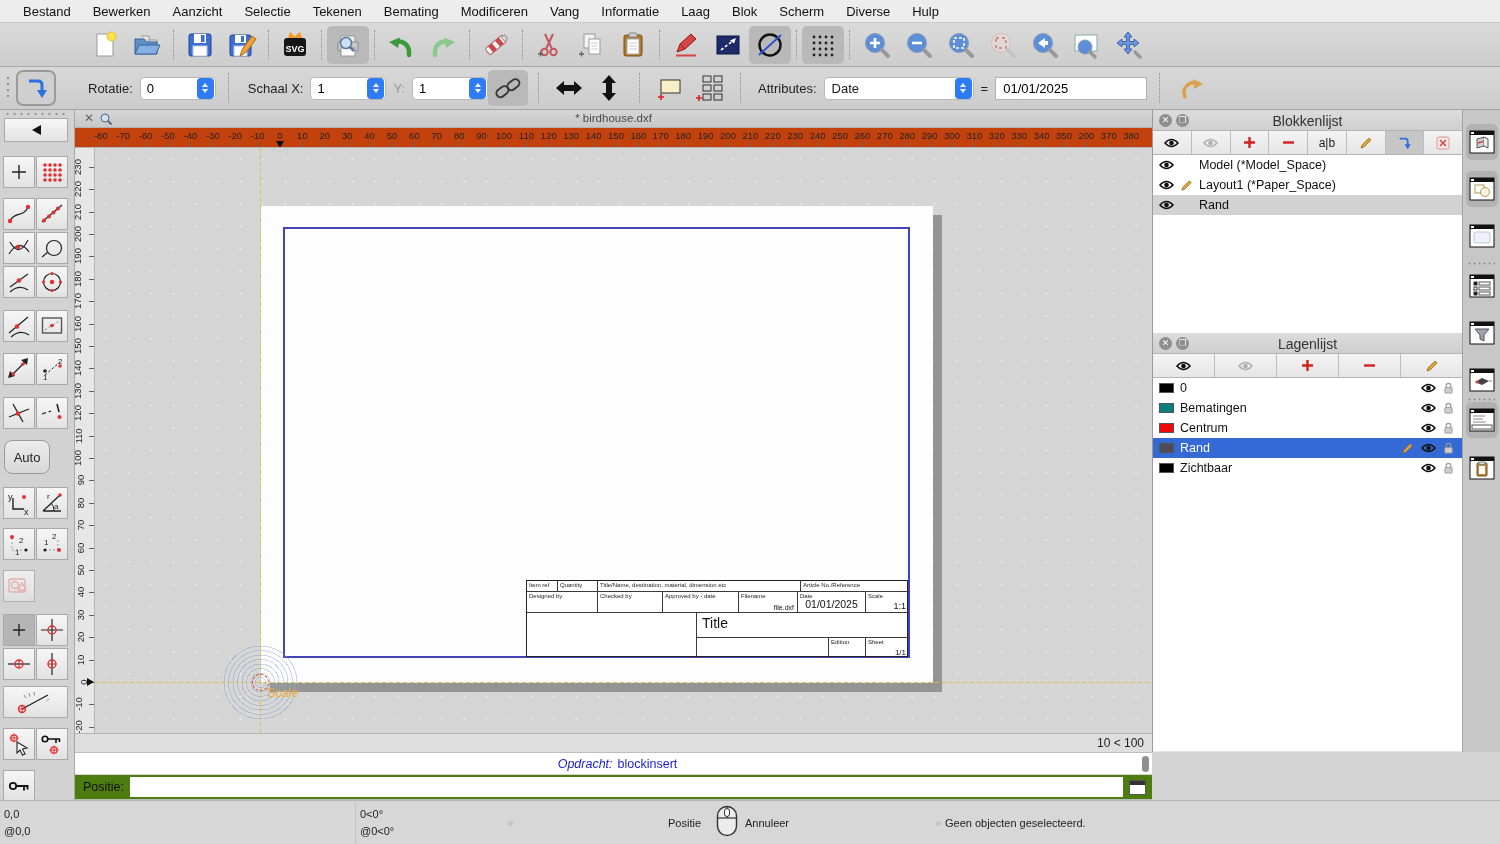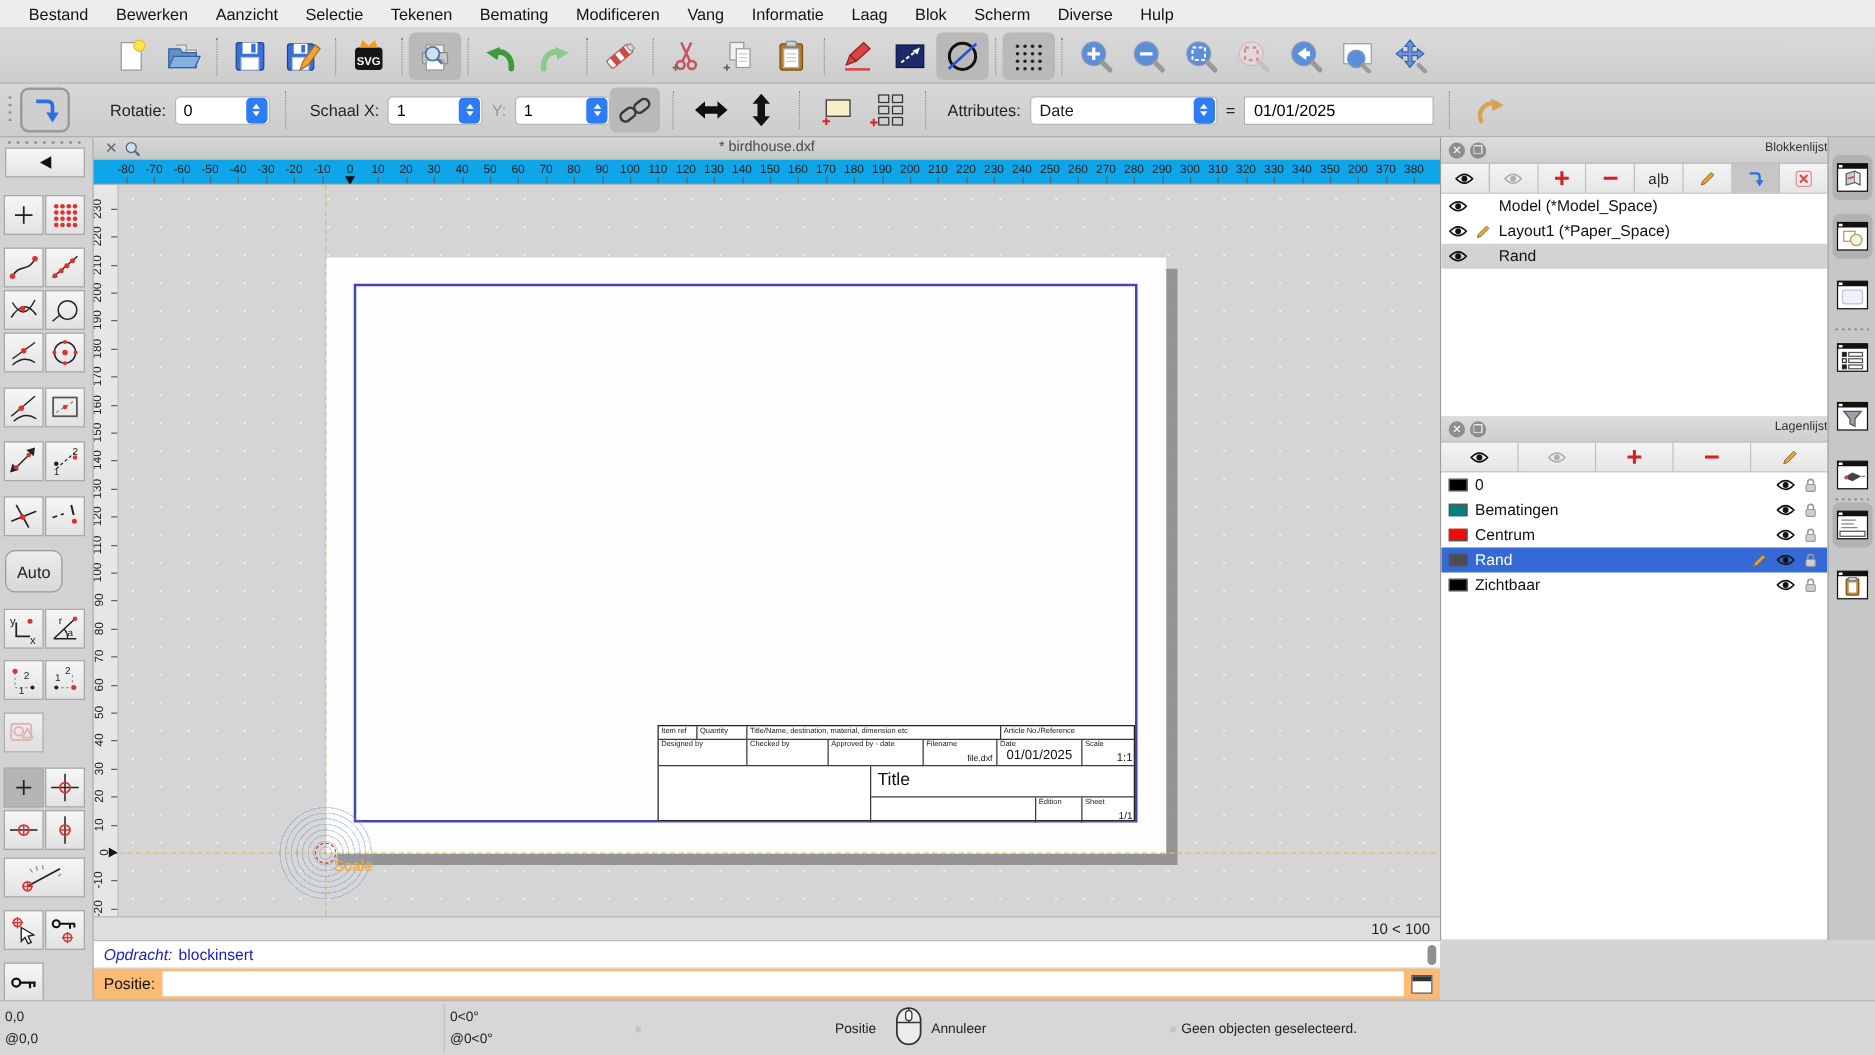--- a/index.html
+++ b/index.html
@@ -63,21 +63,21 @@
   .auto-btn { position:absolute; left:4px; top:330px; width:46px; height:34px; border:1px solid #9a9a9a;
               border-radius:8px; background:linear-gradient(#ececec,#d8d8d8); font-size:13px; color:#222;
               display:flex; align-items:center; justify-content:center; }
 
   
   .tabbar { position:absolute; left:75px; top:110px; width:1077px; height:18px;
             background:linear-gradient(#d6d6d6,#c8c8c8); border-bottom:1px solid #b2b2b2; }
   .tab-close { position:absolute; left:8px; top:3px; width:12px; height:12px; font-size:12px; line-height:11px;
                color:#666; text-align:center; }
   .tab-title { position:absolute; left:0; right:0; top:2px; text-align:center; font-size:11.5px; color:#4a4a4a; }
-  .hruler { position:absolute; left:75px; top:128px; width:1077px; height:20px; background:#0ea5e9;
+  .hruler { position:absolute; left:75px; top:128px; width:1077px; height:20px; background:#c2410c;
             border-bottom:1px solid #b5b5b5; overflow:hidden; }
   .htick { position:absolute; bottom:0; width:1px; }
   .htick i { position:absolute; bottom:0; left:0; width:1px; height:5px; background:#606060; }
   .htick span { position:absolute; bottom:6px; left:0; transform:translateX(-50%); font-size:9.5px; color:#222; white-space:nowrap; }
   .hzero { position:absolute; bottom:-1px; width:0; height:0; border-left:4px solid transparent;
            border-right:4px solid transparent; border-top:7px solid #111; transform:translateX(-4px); }
   .vruler { position:absolute; left:75px; top:148px; width:20px; height:585px; background:#e6e6e6;
             border-right:1px solid #b5b5b5; overflow:hidden; }
   .vtick { position:absolute; right:0; height:1px; }
   .vtick i { position:absolute; right:0; top:0; width:5px; height:1px; background:#606060; }
@@ -104,43 +104,43 @@
   .tc { position:absolute; border-right:1px solid #3a3a3a; border-bottom:1px solid #3a3a3a; overflow:hidden; }
   .tc .cl { font-size:6px; color:#222; padding:1px 0 0 2px; white-space:nowrap; }
   .tc .cv { position:absolute; right:3px; bottom:1px; font-size:7px; color:#111; }
   .tc .cv.big { font-size:10.5px; left:0; right:0; text-align:center; bottom:2px; }
   .tc .cv.scale { font-size:9px; }
   .tc.titlecell { font-size:14px; padding:2px 0 0 5px; color:#111; }
 
   .canvas-status { position:absolute; left:75px; top:733px; width:1077px; height:19px; background:#dedede;
                    border-top:1px solid #b5b5b5; font-size:12px; color:#222; text-align:right; padding:2px 8px 0 0; }
   .cmd-history { position:absolute; left:75px; top:752px; width:1077px; height:23px; background:#fff;
-                 border-top:1px solid #bdbdbd; border-bottom:1px solid #cfcfcf; font-size:12.5px; padding:4px 0 0 8px; }
+                 border-top:1px solid #bdbdbd; border-bottom:1px solid #cfcfcf; font-size:12.5px; padding:4px 0 0 8px;text-align:center; }
   .cmd-history .oplabel { color:#1a1ace; font-style:italic; }
   .cmd-history .opval { color:#1a1ace; margin-left:5px; }
   .cmd-scroll { position:absolute; right:3px; top:3px; width:7px; height:16px; background:#8f8f8f; border-radius:3.5px; }
-  .cmd-input { position:absolute; left:75px; top:775px; width:1077px; height:25px; background:#fdba74;
+  .cmd-input { position:absolute; left:75px; top:775px; width:1077px; height:25px; background:#4d7c0f;
                border-bottom:1px solid #bdbdbd; display:flex; align-items:center; }
   .cmd-input .poslabel { font-size:12.5px; color:#111; margin-left:8px; }
   .cmd-input input { flex:1; border:none; outline:none; height:20px; margin:0 6px; font-size:12.5px;
                      font-family:"Liberation Sans",sans-serif; }
   .winbtn { width:17px; height:15px; border:1px solid #555; background:#fff; margin-right:6px; position:relative; flex:0 0 auto;}
   .winbtn::before { content:""; position:absolute; left:0; top:0; right:0; height:4px; background:#333; }
 
   
   .statusbar { position:absolute; left:0; top:800px; width:1500px; height:44px; background:#d7d7d7;
                border-top:1px solid #b5b5b5; font-size:11px; color:#222; }
   .sb-div { position:absolute; left:355px; top:2px; width:1px; height:40px; background:#c2c2c2; }
   .sb-dot { position:absolute; width:5px; height:5px; border-radius:50%; background:#c4c4c4; }
 
   
   .rpanel { position:absolute; left:1152px; top:110px; width:310px; height:642px; background:#e4e4e4;
             border-left:1px solid #9a9a9a; }
   .ptitle { position:relative; height:21px; background:linear-gradient(#dcdcdc,#cfcfcf); border-bottom:1px solid #b5b5b5; }
-  .ptitle .tname { position:absolute; left:0; right:0; top:3px; text-align:right; font-size:10px; color:#333; }
+  .ptitle .tname { position:absolute; left:0; right:0; top:3px; text-align:center; font-size:14px; color:#333; }
   .circ { position:absolute; top:4px; width:13px; height:13px; border-radius:50%; background:#8e8e8e; color:#fff;
           font-size:9px; line-height:13px; text-align:center; }
   .ptoolbar { display:flex; height:24px; border-bottom:1px solid #b5b5b5; }
   .ptool { flex:1; border-right:1px solid #bdbdbd; background:linear-gradient(#f3f3f3,#e6e6e6);
            display:flex; align-items:center; justify-content:center; font-size:12px; }
   .ptool.pressed { background:#c6c6c6; }
   .plist { background:#fff; overflow:hidden; }
   .prow-item { height:20px; display:flex; align-items:center; font-size:12.5px; color:#111; padding-left:6px; gap:6px; }
   .prow-item.sel-gray { background:#d2d2d2; }
   .prow-item.sel-blue { background:#3569d6; color:#fff; }

